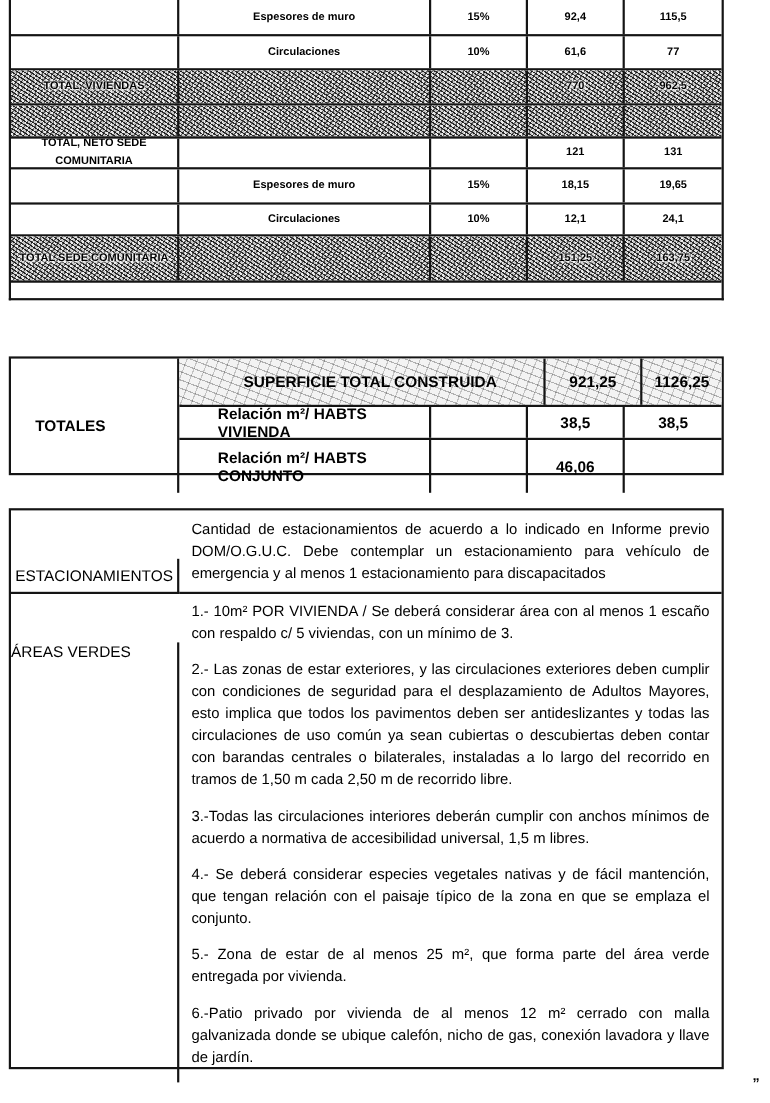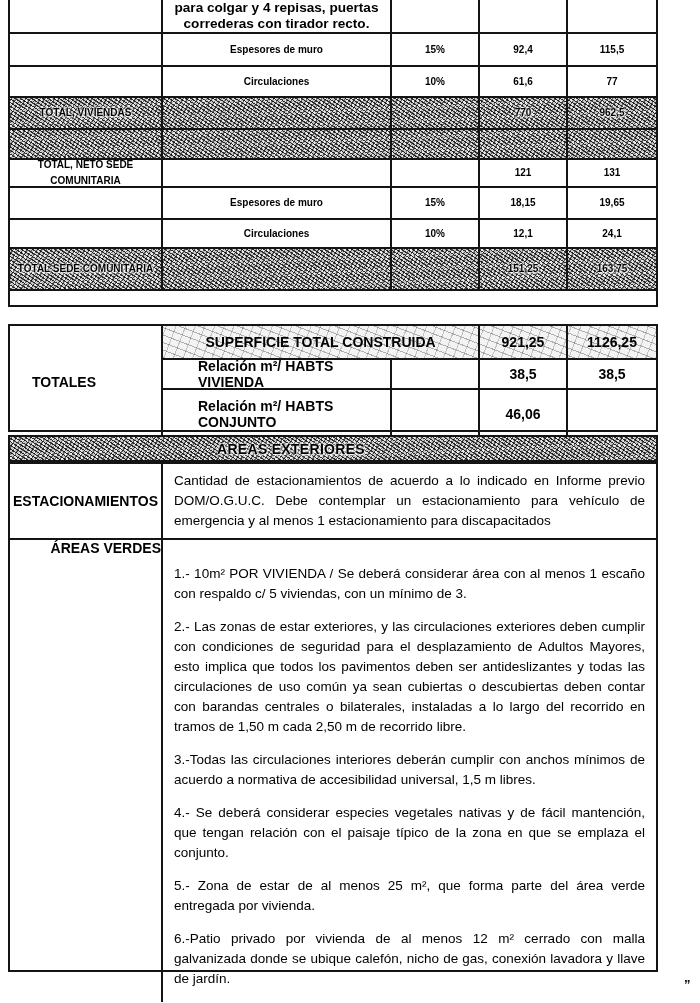--- a/index.html
+++ b/index.html
@@ -39,56 +39,49 @@
   
   .h34{height:34px}.h33{height:33px}.h31{height:31px}.h32{height:32px}.h30{height:30px}
   .h40{height:28px}.h29{height:29px}.h42{height:42px}.h14{height:14px}
 
   
   .t2 { display:grid; grid-template-columns:153px auto; }
   .t2-label { border-right:2px solid #141414; display:flex; align-items:center;
               padding-left:22px; font-size:14px; font-weight:700; }
   .t2 .r2 { display:grid; border-bottom:2px solid #141414; }
   .t2 .r2.last { border-bottom:none; }
-  .r2a { grid-template-columns:317px 88px auto; height:34px; }
+  .r2a { grid-template-columns:317px 88px auto; height:44px;padding-left:16px; }
   .r2b { grid-template-columns:229px 88px 88px auto; height:30px; }
   .r2c { grid-template-columns:229px 88px 88px auto; height:48px; }
   .t2 .c { font-size:14px; }
   .t2 .desc { justify-content:flex-start; text-align:left; padding-left:9px;margin-left:26px; }
 
   
   .banner { position:absolute; border:2px solid #141414; display:flex; align-items:center;
             justify-content:center; font-weight:700; font-size:14px; letter-spacing:.3px;
             padding-right:84px; }
 
   
   .t3 { display:grid; grid-template-columns:153px auto; grid-template-rows:76px auto; }
-  .t3-lab { border-right:2px solid #141414; font-weight:700; font-size:14px; text-align:right; }
+  .t3-lab { border-right:2px solid #141414; font-weight:400; font-size:14px; text-align:left;margin-top:44px; }
   .t3-lab.mid { display:flex; align-items:center; justify-content:center; }
   .t3-lab.top { }
   .t3-txt { padding:7px 11px 0 11px; font-size:13.5px; line-height:20px; text-align:justify; }
   .t3 .rowdiv { border-bottom:2px solid #141414; }
   .t3-txt p { margin-bottom:13px; }
 
   .pagemark { position:absolute; font-weight:700; font-size:13px; }
 </style>
 </head>
 <body>
 
 <div class="page">
 
   <div class="tbl no-top" style="left:8px; top:0; width:650px;">
 
-    <div class="r h34">
-      <div class="c"></div>
-      <div class="c" style="font-size:13.6px">para colgar y 4 repisas, puertas correderas con tirador recto.</div>
-      <div class="c"></div>
-      <div class="c"></div>
-      <div class="c end"></div>
-    </div>
 
     <div class="r h33">
       <div class="c"></div>
       <div class="c">Espesores de muro</div>
       <div class="c">15%</div>
       <div class="c">92,4</div>
       <div class="c end">115,5</div>
     </div>
 
     <div class="r h31">
@@ -167,33 +160,32 @@
         <div class="c end">38,5</div>
       </div>
       <div class="r2 r2c last">
         <div class="c desc">Relación m²/ HABTS CONJUNTO</div>
         <div class="c"></div>
         <div class="c">46,06</div>
       </div>
     </div>
   </div>
 
-  <div class="banner noise bannertext" style="left:8px; top:435px; width:650px; height:27px;">ÁREAS EXTERIORES</div>
 
   <div class="tbl t3" style="left:8px; top:462px; width:650px; height:510px;">
 
     <div class="t3-lab mid rowdiv">ESTACIONAMIENTOS</div>
 
     <div class="t3-txt rowdiv">
       <p style="margin:0">Cantidad de estacionamientos de acuerdo a lo indicado en Informe previo DOM/O.G.U.C. Debe contemplar un estacionamiento para vehículo de emergencia y al menos 1 estacionamiento para discapacitados</p>
     </div>
 
     <div class="t3-lab top">ÁREAS VERDES</div>
 
-    <div class="t3-txt" style="padding-top:24px">
+    <div class="t3-txt" style="padding-top:6px">
       <p>1.- 10m²  POR VIVIENDA / Se deberá considerar área con al menos 1 escaño con respaldo c/ 5 viviendas, con un mínimo de 3.</p>
       <p>2.- Las zonas de estar exteriores, y las circulaciones exteriores deben cumplir con condiciones de seguridad para el desplazamiento de Adultos Mayores, esto implica que todos los pavimentos deben ser antideslizantes y todas las circulaciones de uso común ya sean cubiertas o descubiertas deben contar con barandas centrales o bilaterales, instaladas a lo largo del recorrido en tramos de 1,50 m cada 2,50 m de recorrido libre.</p>
       <p>3.-Todas las circulaciones interiores deberán cumplir con anchos mínimos de acuerdo a normativa de accesibilidad universal, 1,5 m libres.</p>
       <p>4.- Se deberá considerar especies vegetales nativas y de fácil mantención, que tengan relación con el paisaje típico de la zona en que se emplaza el conjunto.</p>
       <p>5.- Zona de estar de al menos 25 m², que forma parte del área verde entregada por vivienda.</p>
       <p>6.-Patio privado por vivienda de al menos 12 m² cerrado con malla galvanizada donde se ubique calefón, nicho de gas, conexión lavadora y llave de jardín.</p>
     </div>
   </div>
 
   <div class="pagemark" style="left:684px; top:977px;">”</div>

